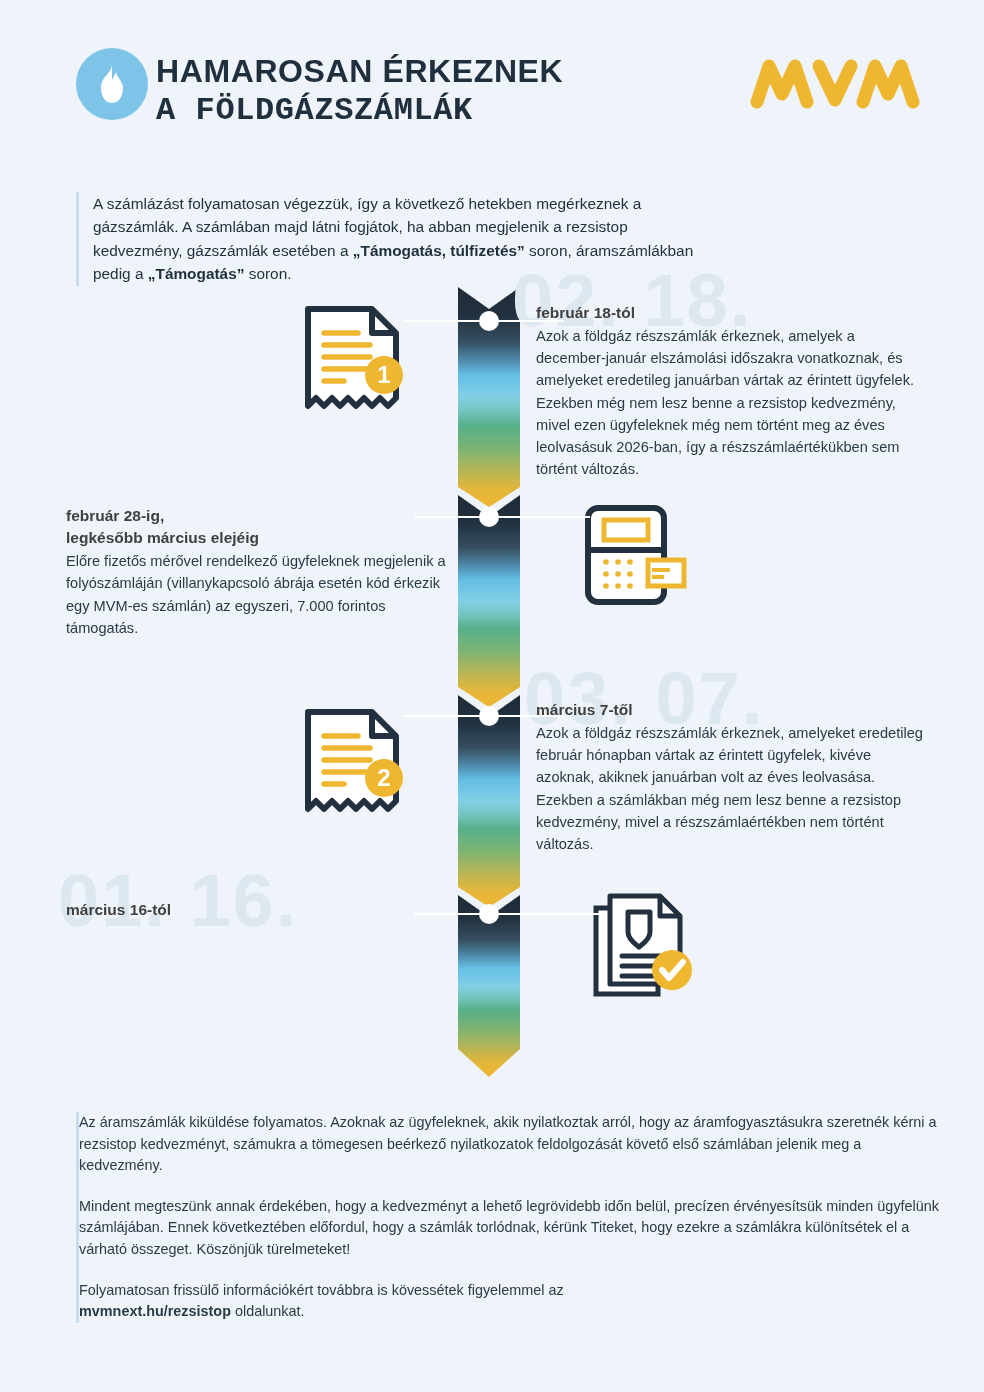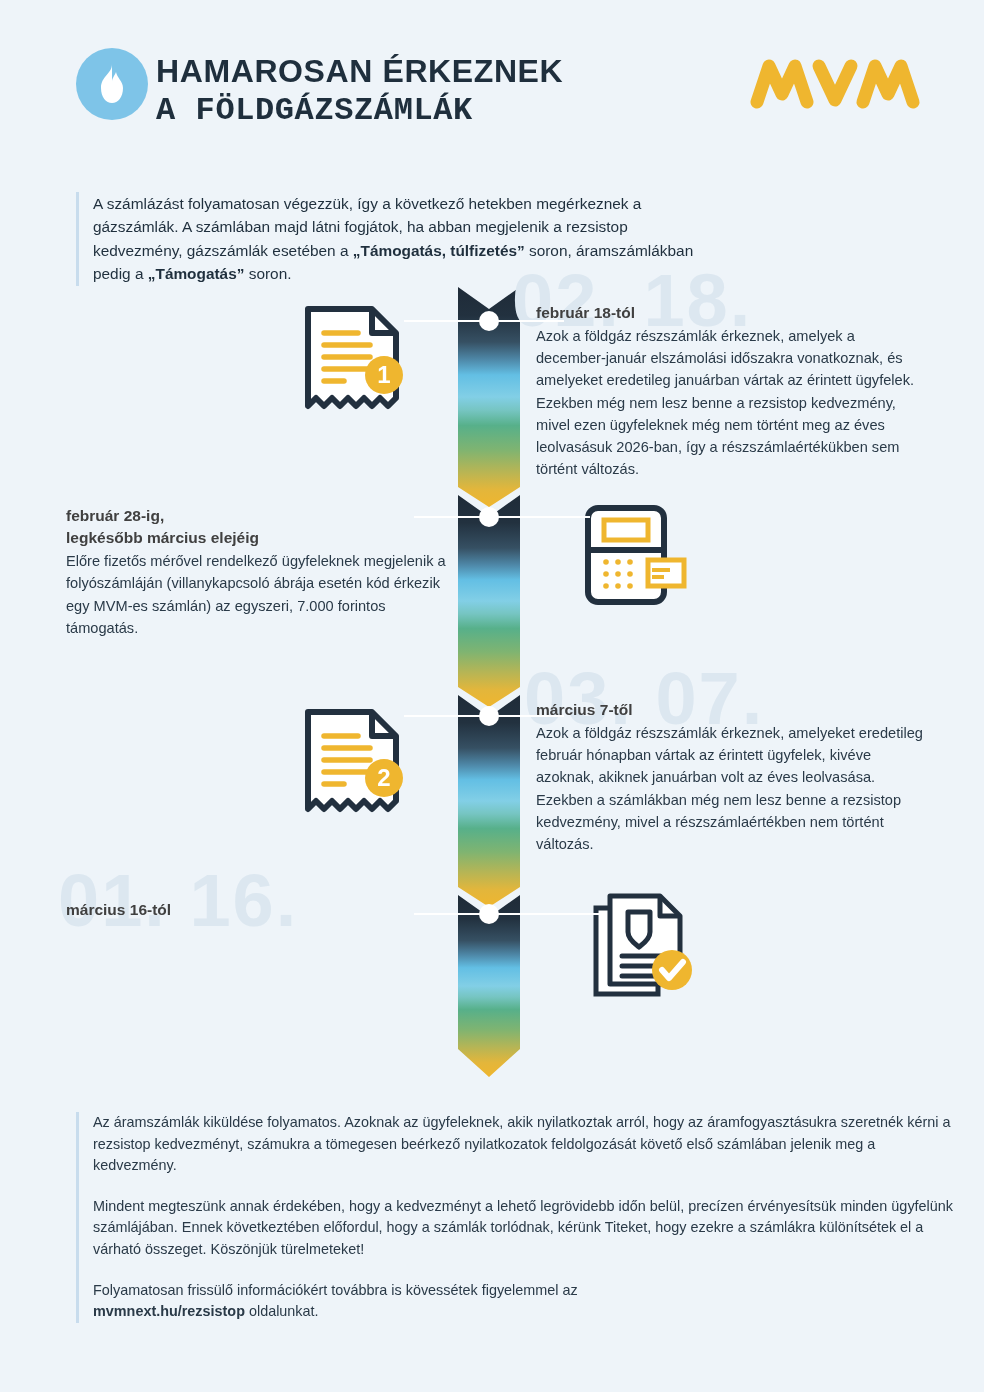--- a/index.html
+++ b/index.html
@@ -44,21 +44,21 @@
   
   .step{position:absolute;z-index:3;}
   .step .hd{font-size:15.5px;font-weight:bold;color:#404040;line-height:1.3;margin-bottom:2px;}
   .step .bd{font-size:14.6px;line-height:1.52;color:#2a3a48;}
 
   
   .icon-wrap{position:absolute;z-index:4;}
 
   
   .footer{position:absolute;left:76px;top:1112px;width:860px;
-    border-left:3px solid #c8dced;padding-left:14px;
+    border-left:3px solid #c8dced;
     font-size:14.4px;line-height:1.5;color:#2a3a48;}
   .footer p{margin:0 0 19px 0;}
   .footer p:last-child{margin-bottom:0;}
   .footer b{font-weight:bold;}
 </style>
 </head>
 <body>
 
 <div class="page">
 

